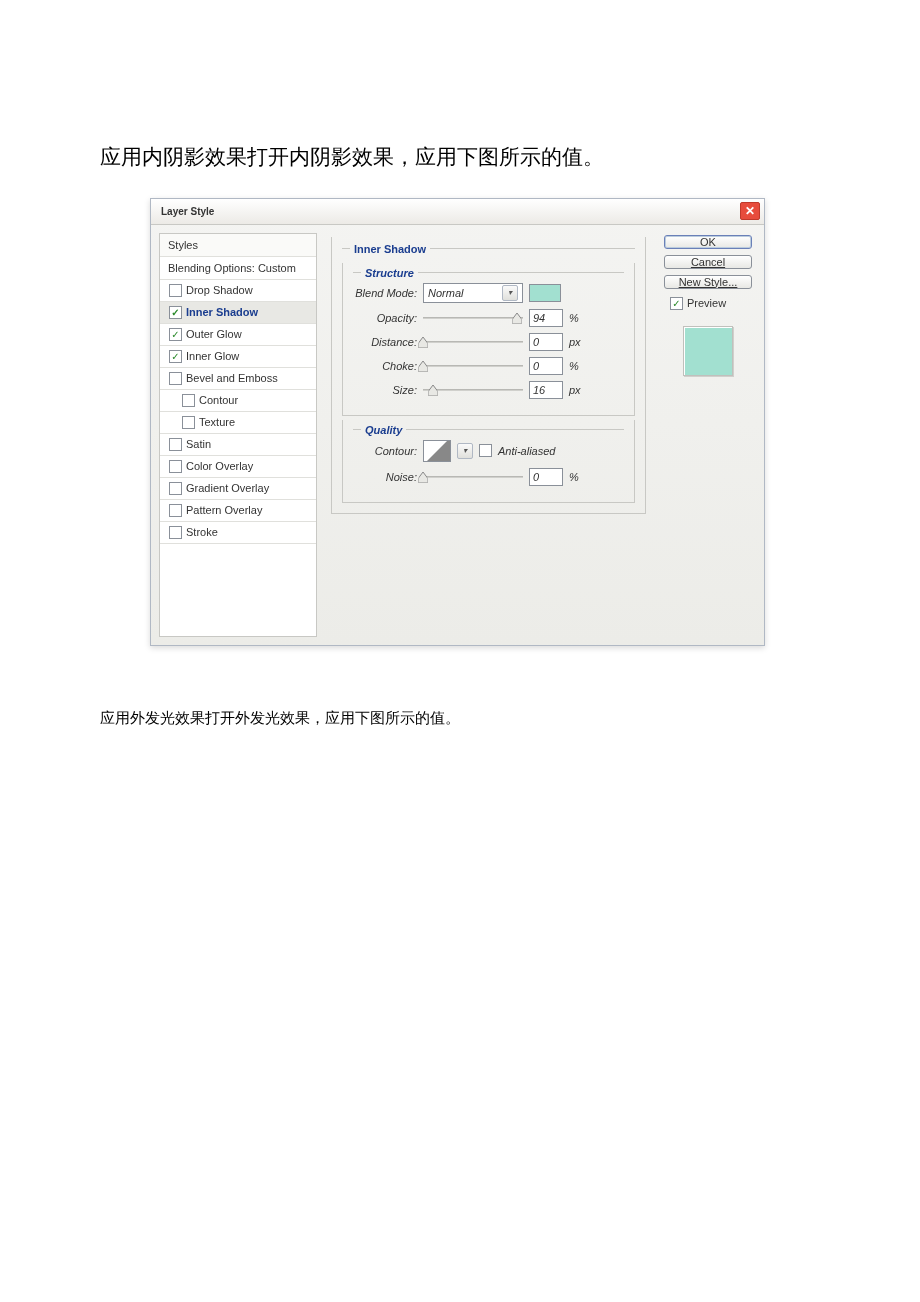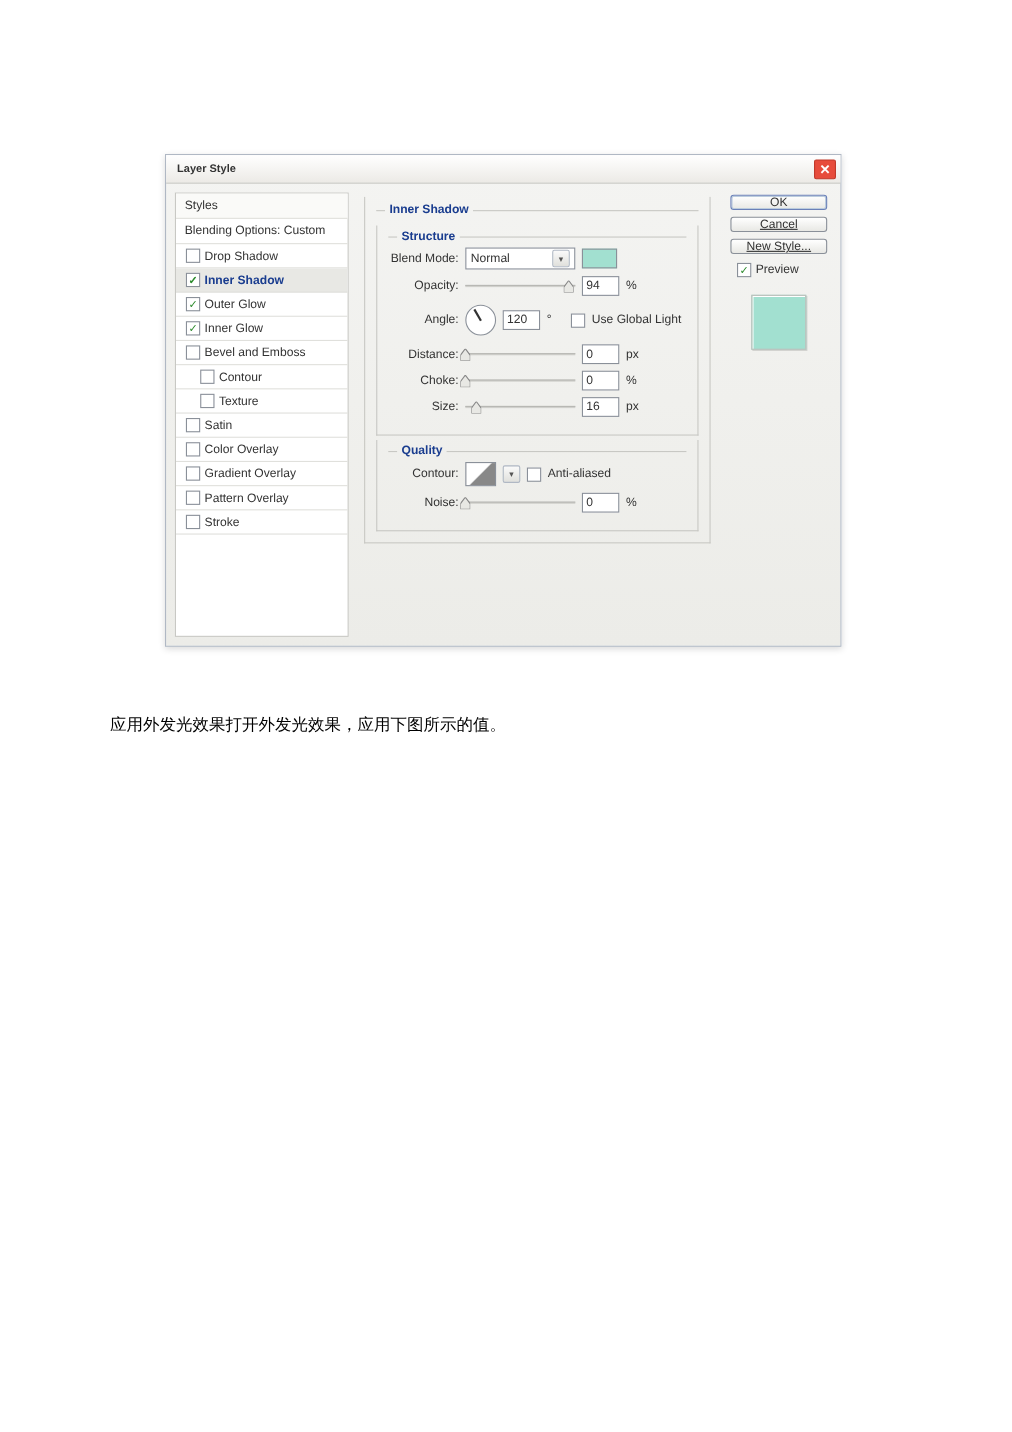--- a/index.html
+++ b/index.html
@@ -145,20 +145,21 @@
       color: #1a3d8f;
       font-weight: bold;
       font-size: 11px;
       padding: 0 4px;
     }
     .sub-fieldset {
       border: 1px solid #c8c8c4;
       border-top: none;
       padding: 12px 10px 10px 10px;
       margin-top: 4px;
+      font-style: italic;
     }
     .form-row {
       display: flex;
       align-items: center;
       margin-bottom: 6px;
       gap: 6px;
     }
     .form-label {
       width: 64px;
       text-align: right;
@@ -314,20 +315,21 @@
       font-size: 15px;
       color: #000000;
       line-height: 1.6;
       margin-top: 40px;
     }
   </style>
 </head>
 <body>
 
 <div class="page-container">
+  <p class="intro-text">应用内阴影效果打开内阴影效果，应用下图所示的值。</p>
 
   <div class="dialog-wrapper">
     <div class="dialog">
       <div class="titlebar">
         <span class="titlebar-title">Layer Style</span>
         <div class="close-btn">✕</div>
       </div>
       <div class="dialog-body">
 
         <div class="effects-list">
@@ -411,30 +413,20 @@
                   <div class="slider-thumb" style="left:94%;">
                     <svg width="9" height="11">
                         <polygon points="4.5,0 9,6 9,11 0,11 0,6" fill="#e8e8e4" stroke="#888" stroke-width="1"></polygon>
                       </svg>
                   </div>
                 </div>
                 <div class="num-input">94</div>
                 <span class="unit">%</span>
               </div>
 
-              <div class="form-row" style="margin:8px 0;">
-                <span class="form-label">Angle:</span>
-                <div class="angle-control">
-                  <div class="angle-line"></div>
-                </div>
-                <div class="num-input">120</div>
-                <span class="unit">°</span>
-                <span class="checkbox"></span>
-                <span>Use Global Light</span>
-              </div>
 
               <div class="form-row">
                 <span class="form-label">Distance:</span>
                 <div class="slider-track">
                   <div class="slider-line"></div>
                   <div class="slider-thumb" style="left:0%;">
                     <svg width="9" height="11">
                         <polygon points="4.5,0 9,6 9,11 0,11 0,6" fill="#e8e8e4" stroke="#888" stroke-width="1"></polygon>
                       </svg>
                   </div>

